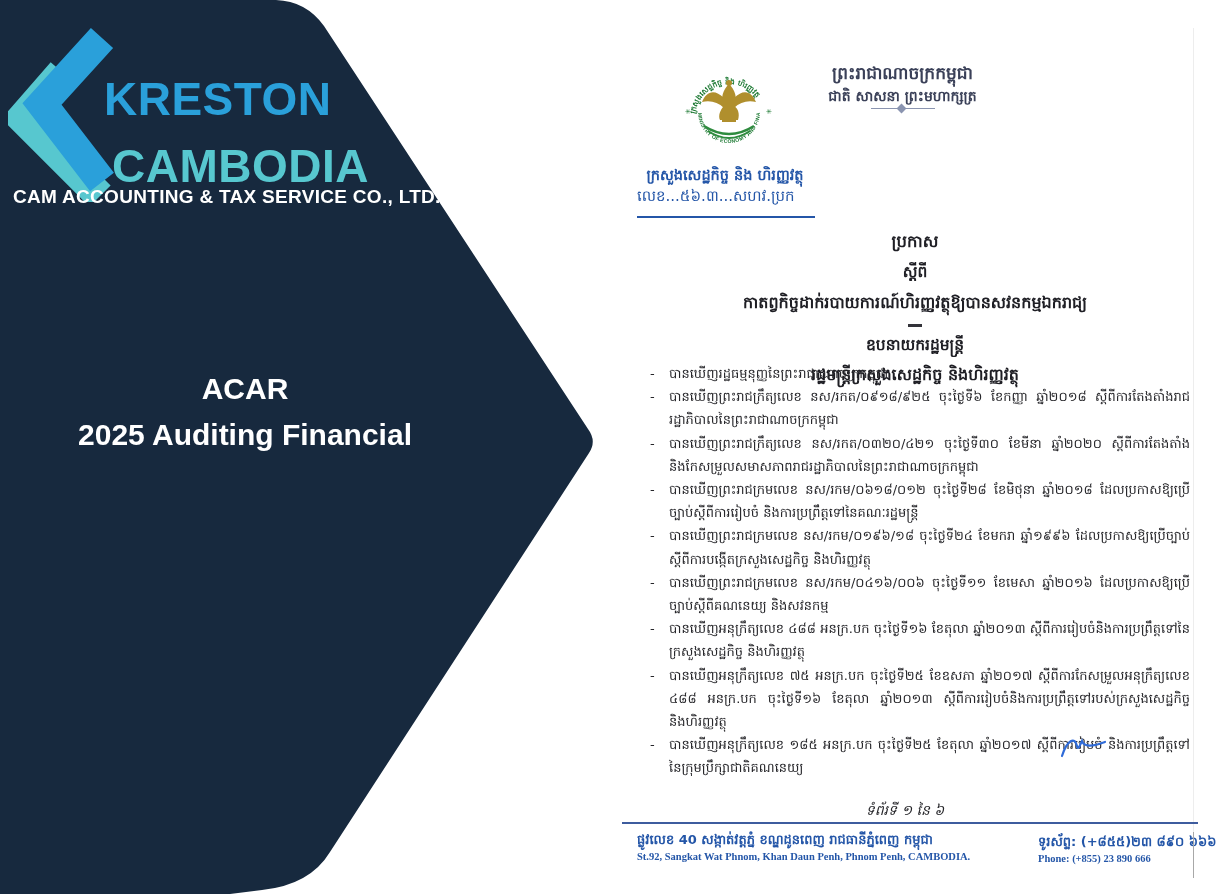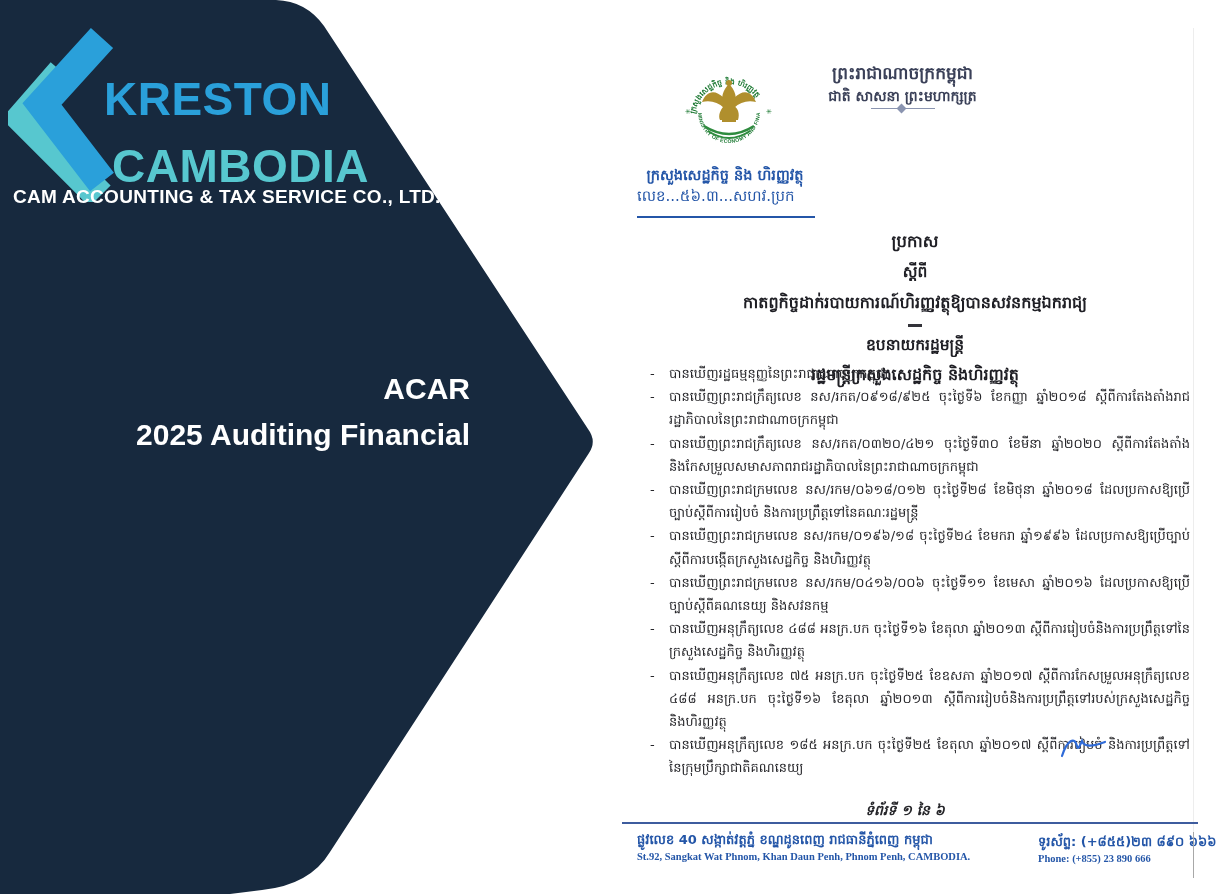--- a/index.html
+++ b/index.html
@@ -16,21 +16,21 @@
   }
   .brand-line2{
     position:absolute;left:112px;top:108px;font-size:46px;font-weight:800;
     color:#57C7CF;letter-spacing:0.5px;line-height:46px;z-index:2;margin-top:35px;
   }
   .company-name{
     position:absolute;left:13px;top:186px;font-size:19px;font-weight:700;
     color:#ffffff;letter-spacing:0.3px;z-index:2;white-space:nowrap;
   }
   .slide-title{
-    position:absolute;left:20px;top:366px;width:450px;text-align:right;
+    position:absolute;left:20px;top:366px;width:450px;text-align:center;
     color:#ffffff;font-size:30px;font-weight:700;line-height:46px;z-index:2;
   }
   
   .doc{position:absolute;left:0;top:0;width:1225px;height:894px;z-index:2;color:#26262a;}
   .khmer{font-family:"DejaVu Sans","Liberation Sans",sans-serif;}
   .kingdom-title{
     position:absolute;left:655px;top:62px;width:495px;text-align:center;
     font-size:17px;font-weight:700;color:#3A4058;
   }
   .national-motto{
@@ -67,21 +67,21 @@
   }
   .preamble li{
     display:flex;gap:9px;font-size:13px;line-height:23.2px;
     color:#26262a;text-align:justify;
   }
   .preamble li::before{content:"-";flex:none;width:10px;color:#26262a;}
   .preamble li .itext{flex:1;}
   .signature{position:absolute;left:1058px;top:734px;width:52px;height:27px;}
   .page-indicator{
     position:absolute;left:655px;top:801px;width:500px;text-align:center;
-    font-size:14px;font-weight:700;font-style:italic;color:#26262a;
+    font-size:14px;font-weight:400;font-style:italic;color:#26262a;
   }
   .footer-rule{position:absolute;left:622px;top:822px;width:576px;border-top:2px solid #3E5C9E;}
   .footer-left{position:absolute;left:637px;top:830px;color:#2456A8;}
   .footer-right{position:absolute;left:1038px;top:832px;color:#2456A8;}
   .f-kh{font-size:13px;font-weight:700;line-height:19px;}
   .f-en{font-size:10.5px;font-weight:700;font-family:"Liberation Serif",serif;line-height:15px;}
   .scan-line-faint{position:absolute;left:1193px;top:28px;width:1px;height:848px;background:#ededed;z-index:1;}
   .scan-line-dark{position:absolute;left:1193px;top:832px;width:1px;height:46px;background:#a8a8a8;z-index:2;}
 </style>
 </head>

